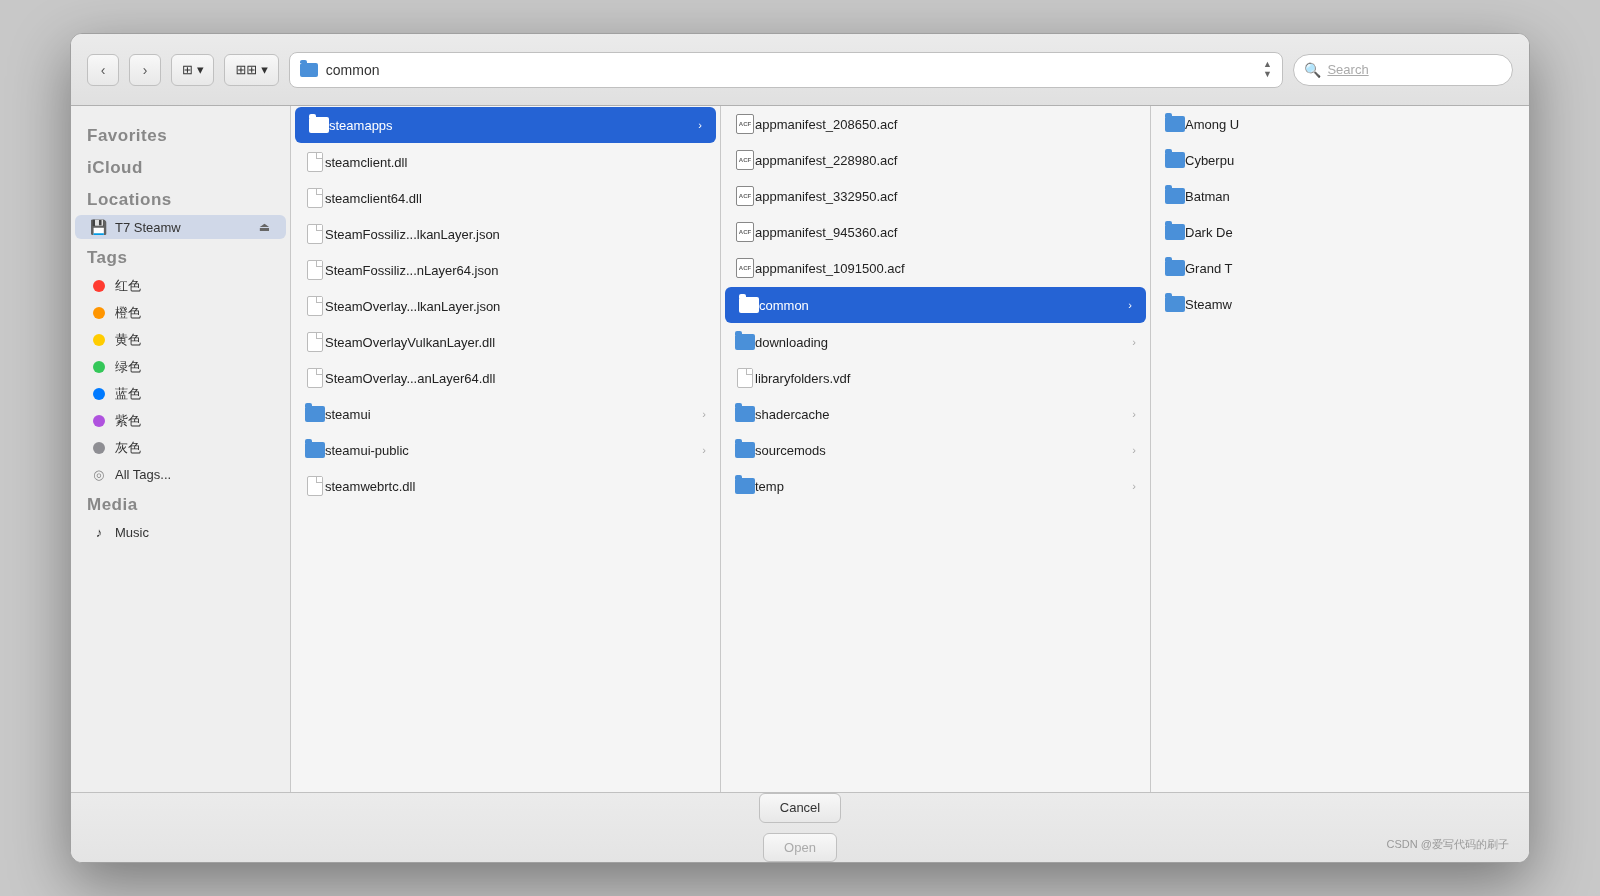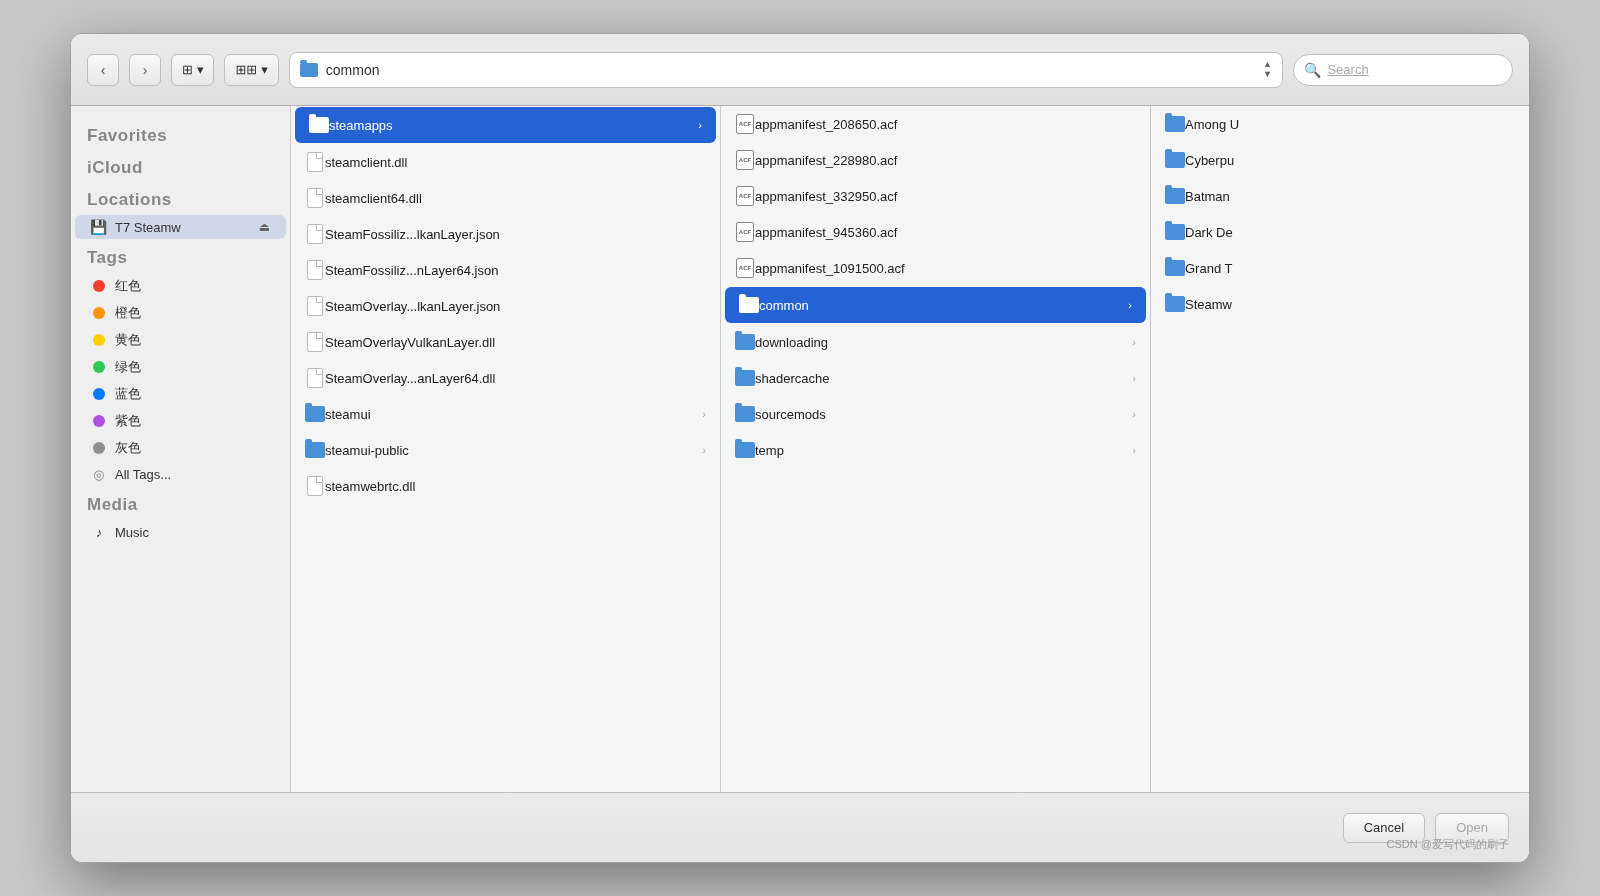--- a/index.html
+++ b/index.html
@@ -533,20 +533,26 @@
         </div>
         <div class="file-item">
           <div class="file-icon">
               <div class="folder-icon"></div>
             </div>
           <span class="file-name">downloading</span>
           <span class="chevron">›</span>
         </div>
         <div class="file-item">
           <div class="file-icon">
+              <div class="doc-icon"></div>
+            </div>
+          <span class="file-name">libraryfolders.vdf</span>
+        </div>
+        <div class="file-item">
+          <div class="file-icon">
               <div class="folder-icon"></div>
             </div>
           <span class="file-name">shadercache</span>
           <span class="chevron">›</span>
         </div>
         <div class="file-item">
           <div class="file-icon">
               <div class="folder-icon"></div>
             </div>
           <span class="file-name">sourcemods</span>
@@ -595,18 +601,18 @@
         <div class="file-item">
           <div class="file-icon">
               <div class="folder-icon"></div>
             </div>
           <span class="file-name">Steamw</span>
         </div>
       </div>
     </div>
   </div>
 
-  <div class="bottom-bar" style="position:relative;">
+  <div class="bottom-bar" style="position:relative;flex-direction:column;">
     <button class="btn btn-cancel">Cancel</button>
     <button class="btn btn-open">Open</button>
     <span class="watermark">CSDN @爱写代码的刷子</span>
   </div>
 </div>
 
 </body></html>

